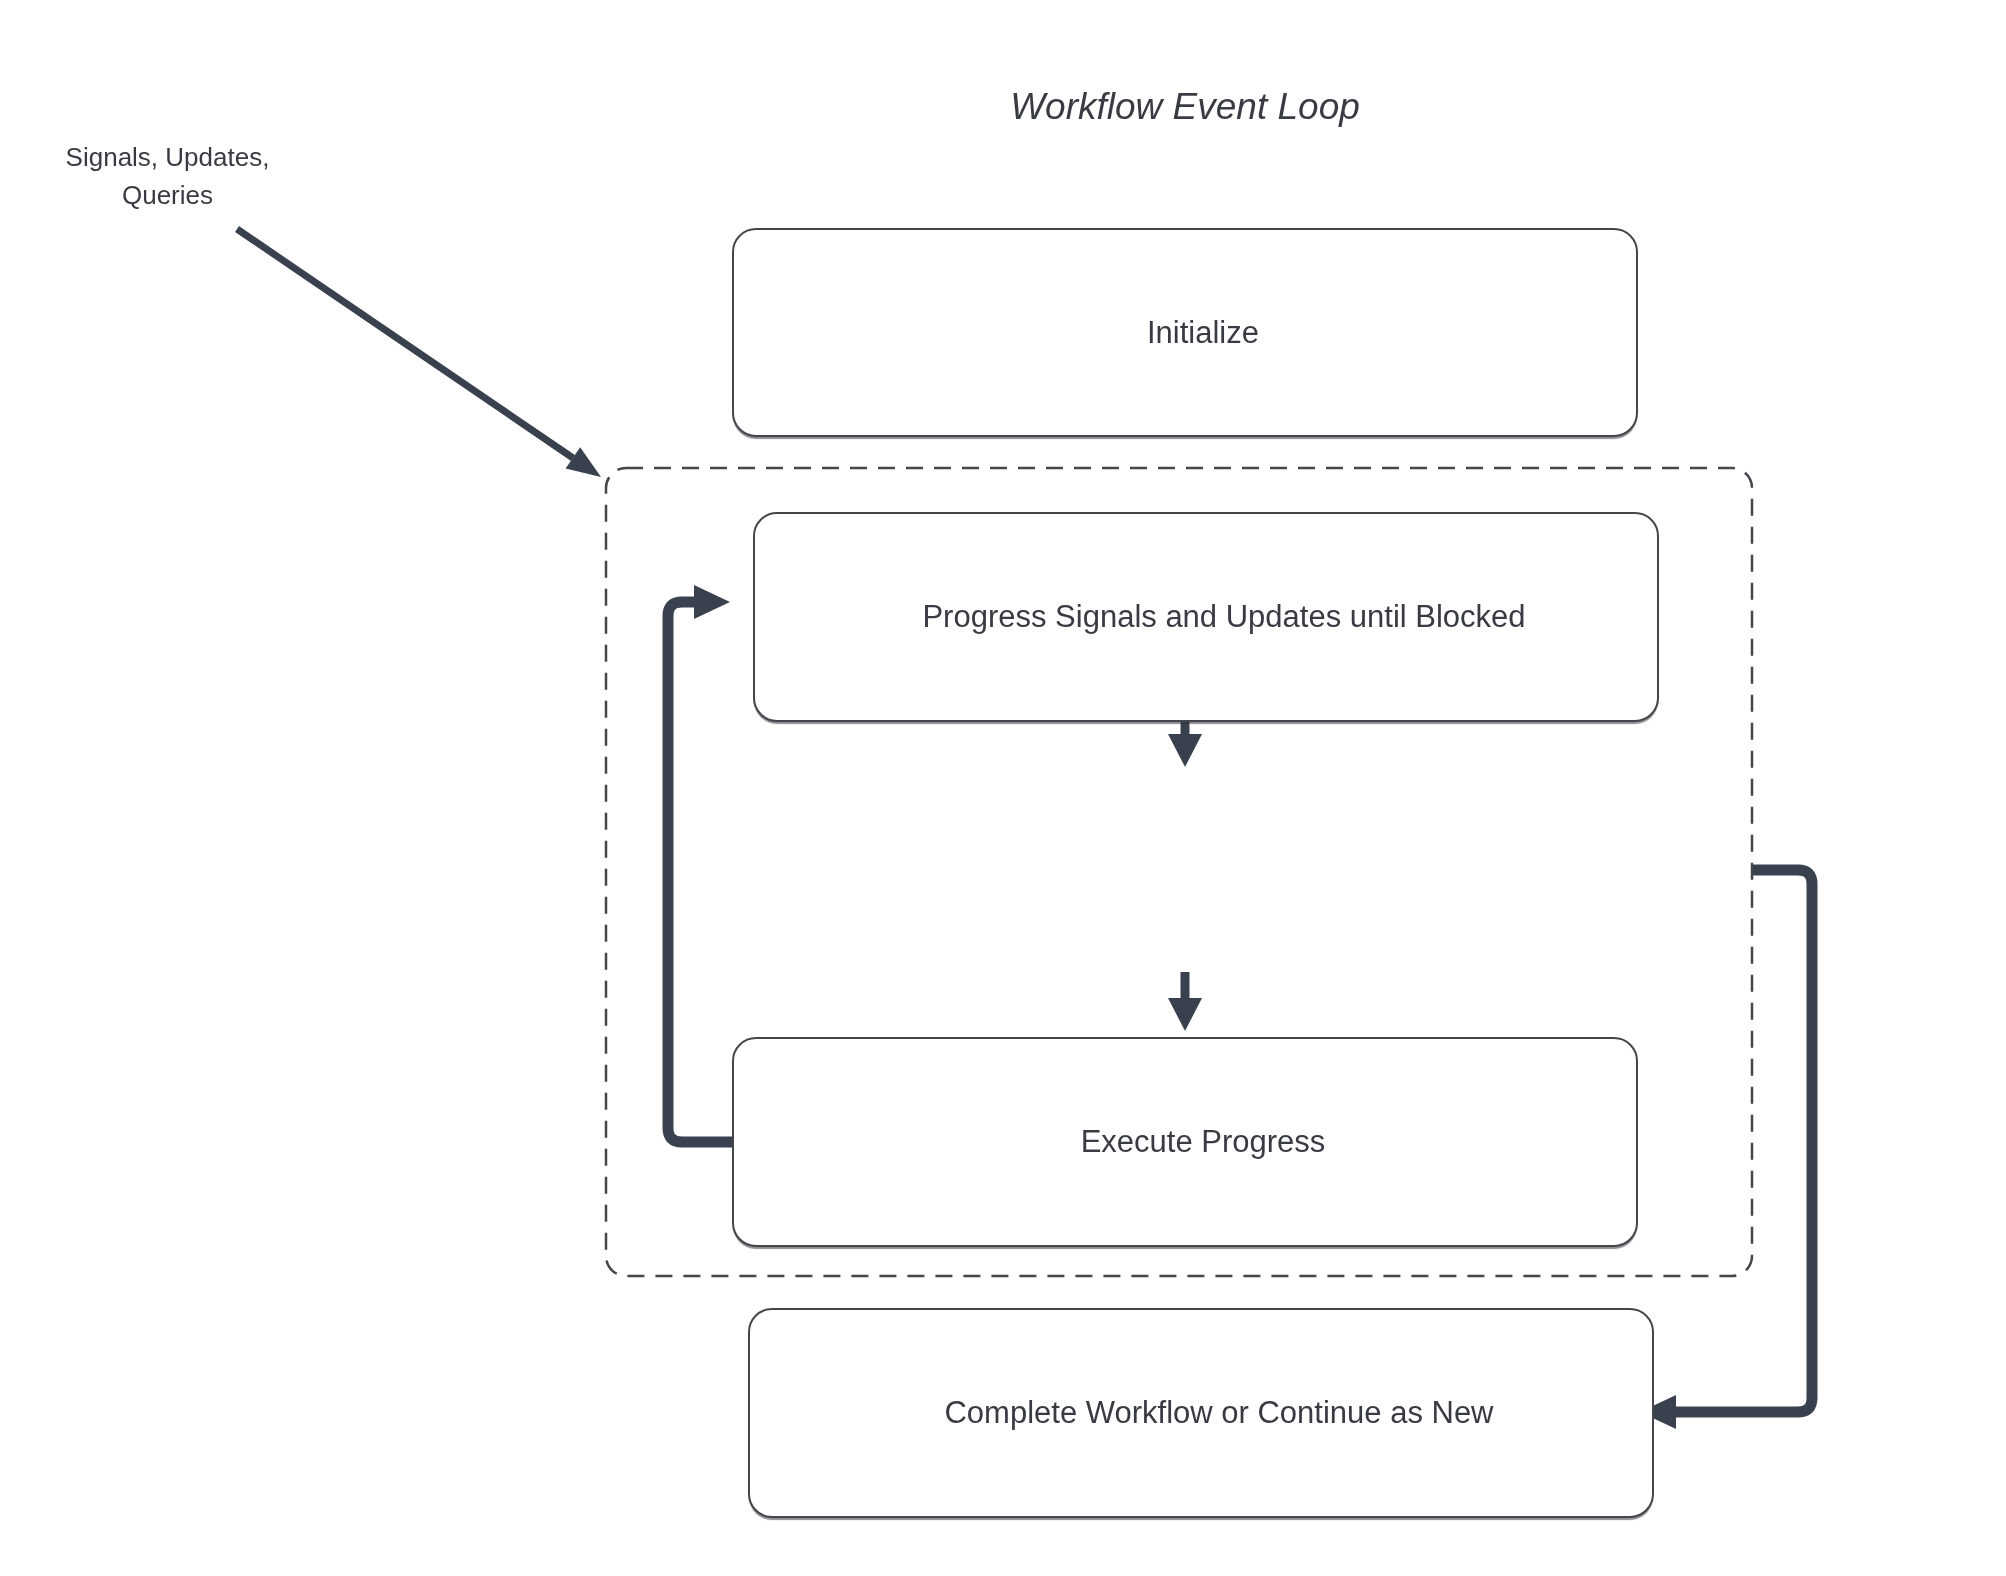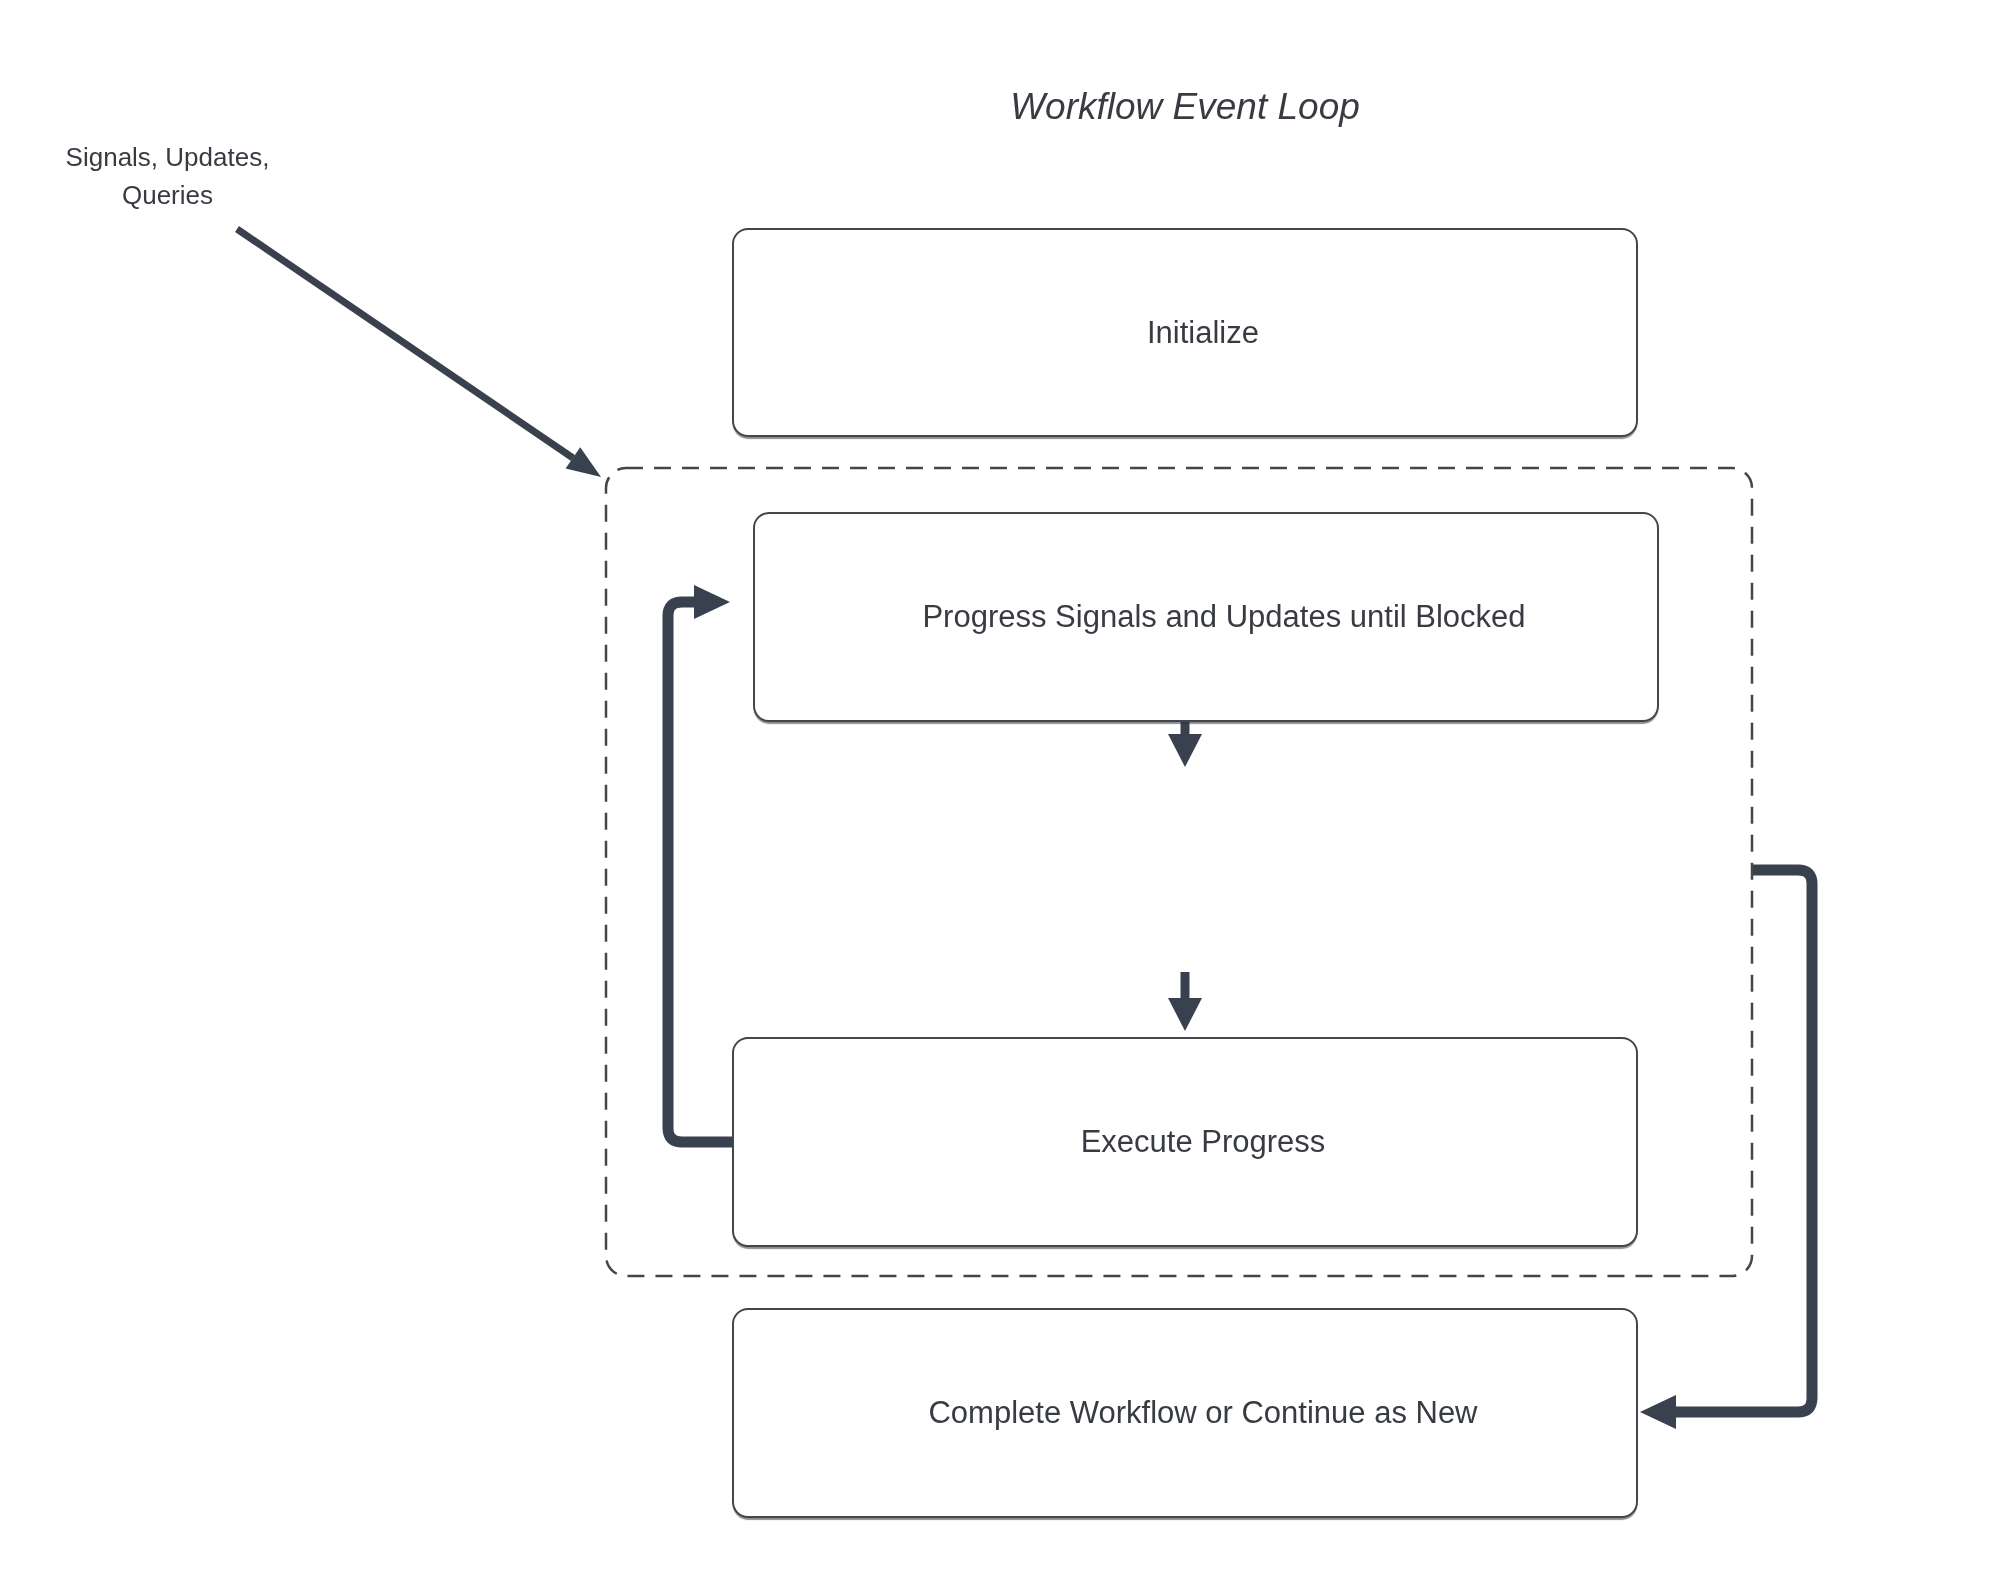--- a/index.html
+++ b/index.html
@@ -31,35 +31,35 @@
   .head { fill: var(--arrow); stroke: none; }
 
   .node {
     position: absolute;
     left: 732px;
     width: 906px;
     height: 210px;
     box-sizing: border-box;
     background: var(--bg);
     border: 2.5px solid var(--border);
-    border-radius: 16px;
+    border-radius: 24px;
     display: flex;
     align-items: center;
     justify-content: center;
     text-align: center;
     font-size: 31px;
     color: var(--text);
     box-shadow: 0 3px 1px -1px rgba(45, 49, 56, 0.55);
     padding-left: 36px;
   }
   .n1 { top: 228px; height: 209px; }
   .n2 { top: 512px; margin-left: 21px; }
   .n3 { top: 765px; height: 207px; }
   .n4 { top: 1037px; }
-  .n5 { top: 1308px; }
+  .n5 { top: 1308px; margin-left: 16px; }
 
   .title {
     position: absolute;
     left: 785px;
     top: 38px;
     width: 800px;
     text-align: center;
     font-size: 37px;
     font-style: italic;
     color: var(--text);

